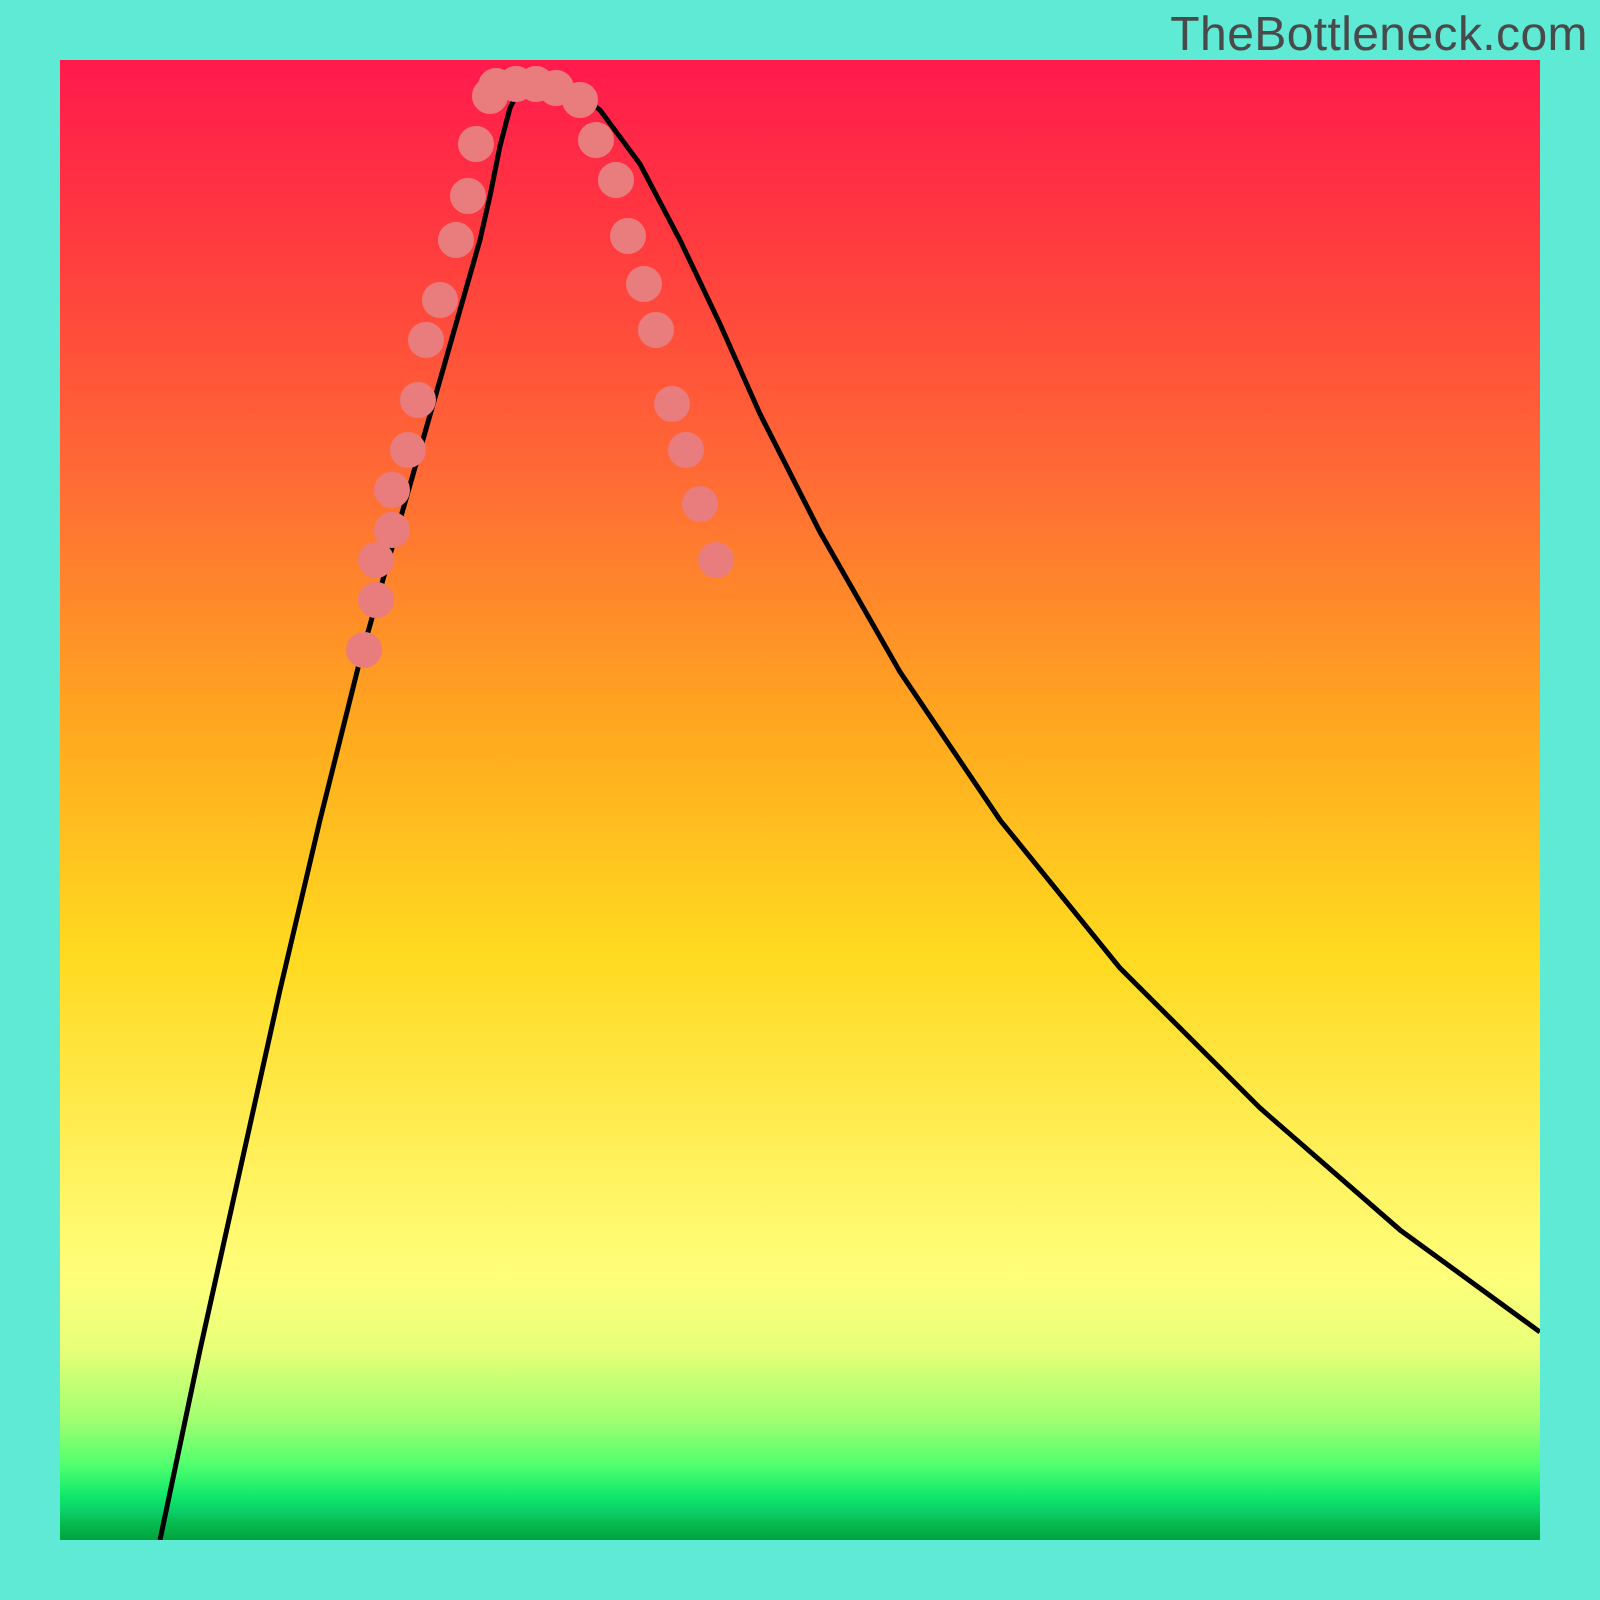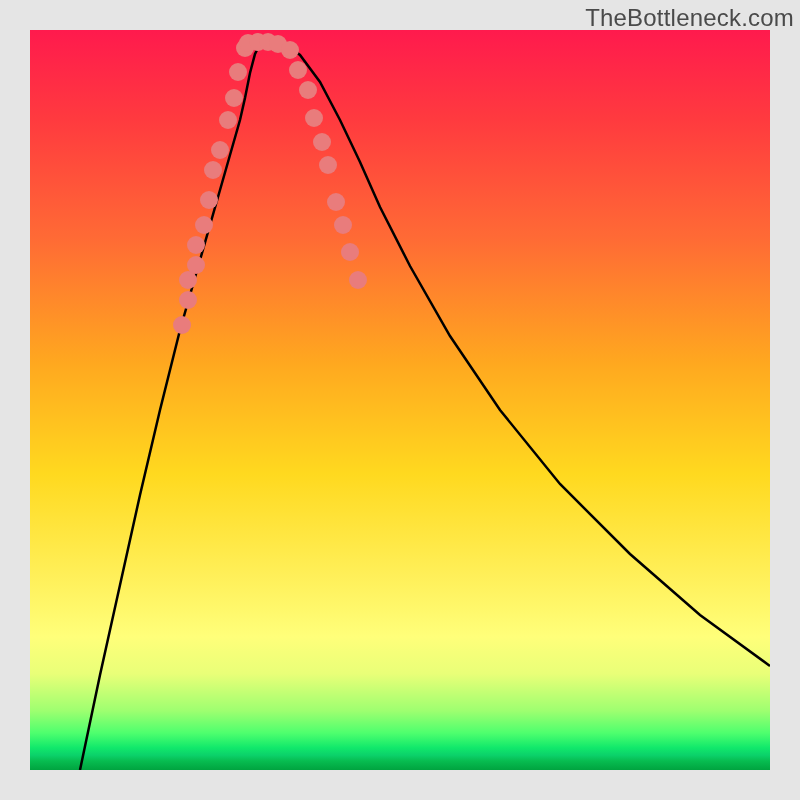--- a/index.html
+++ b/index.html
@@ -10,21 +10,21 @@
     overflow: hidden;
     background: #000;
     font-family: Arial, Helvetica, sans-serif;
   }
   .frame {
     position: absolute;
     top: 0;
     left: 0;
     width: 800px;
     height: 800px;
-    background: #e5e5e5;
+    background: #5eead4;
   }
   .plot {
     position: absolute;
     top: 30px;
     left: 30px;
     width: 740px;
     height: 740px;
     overflow: hidden;
     background: linear-gradient(
       to bottom,

